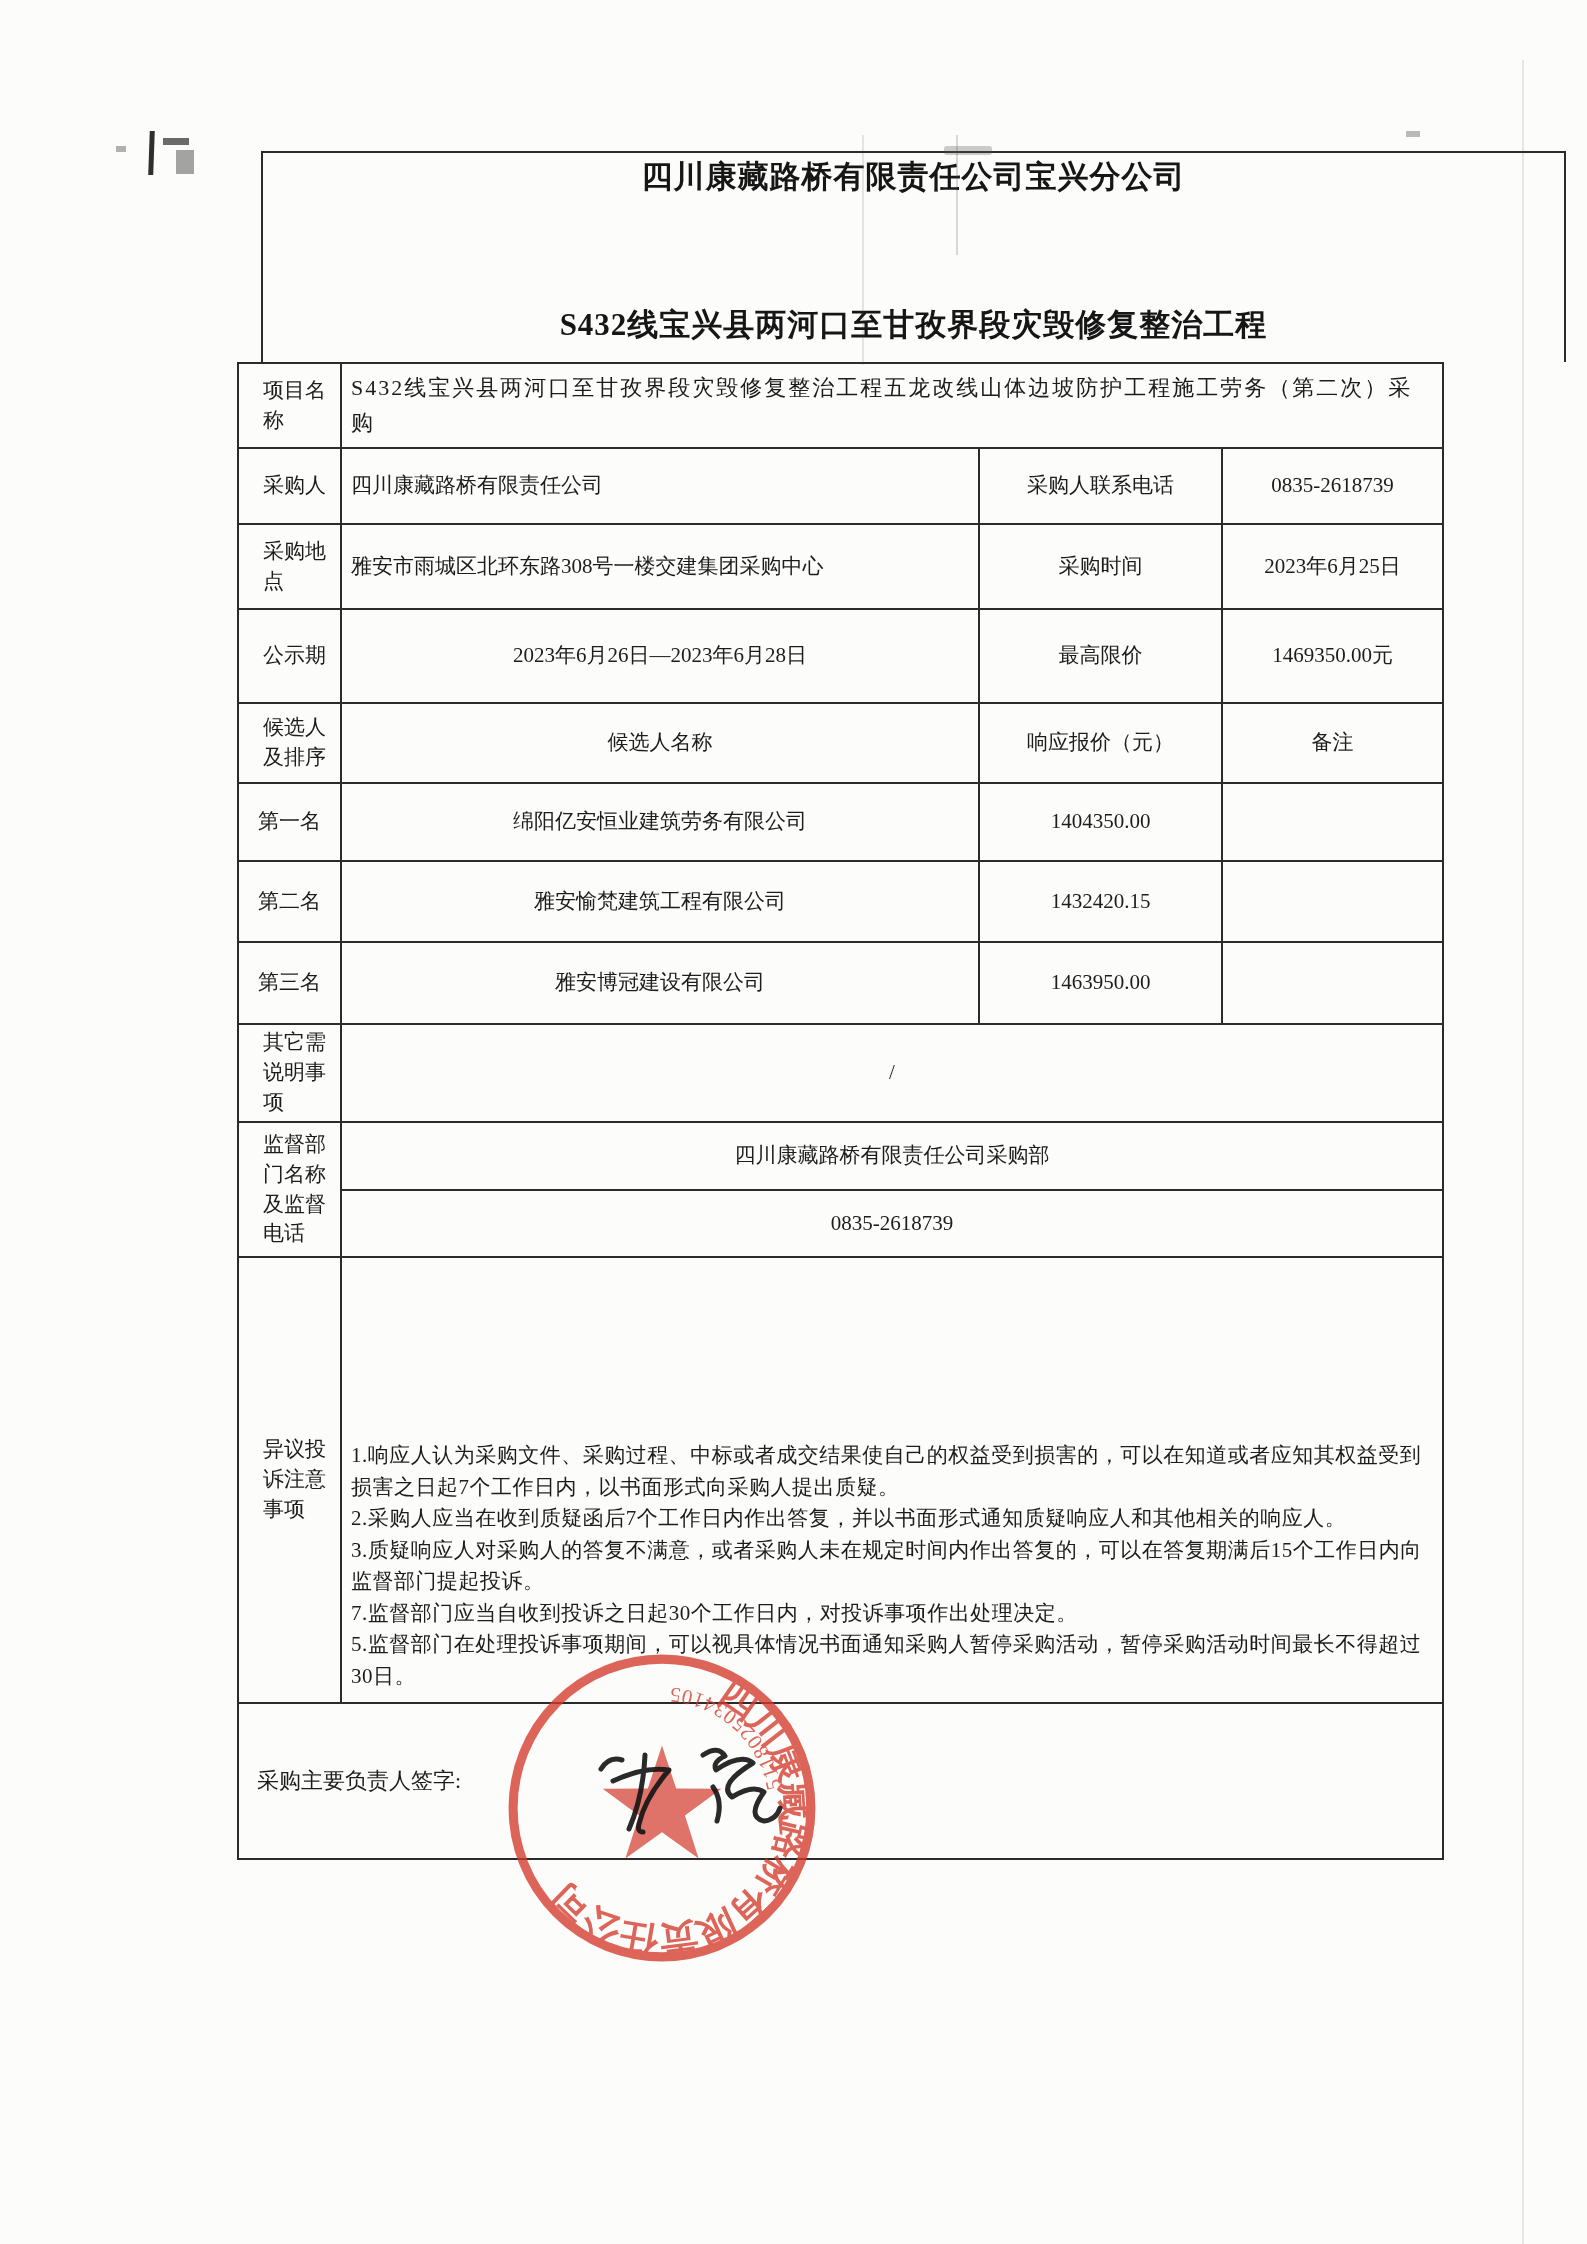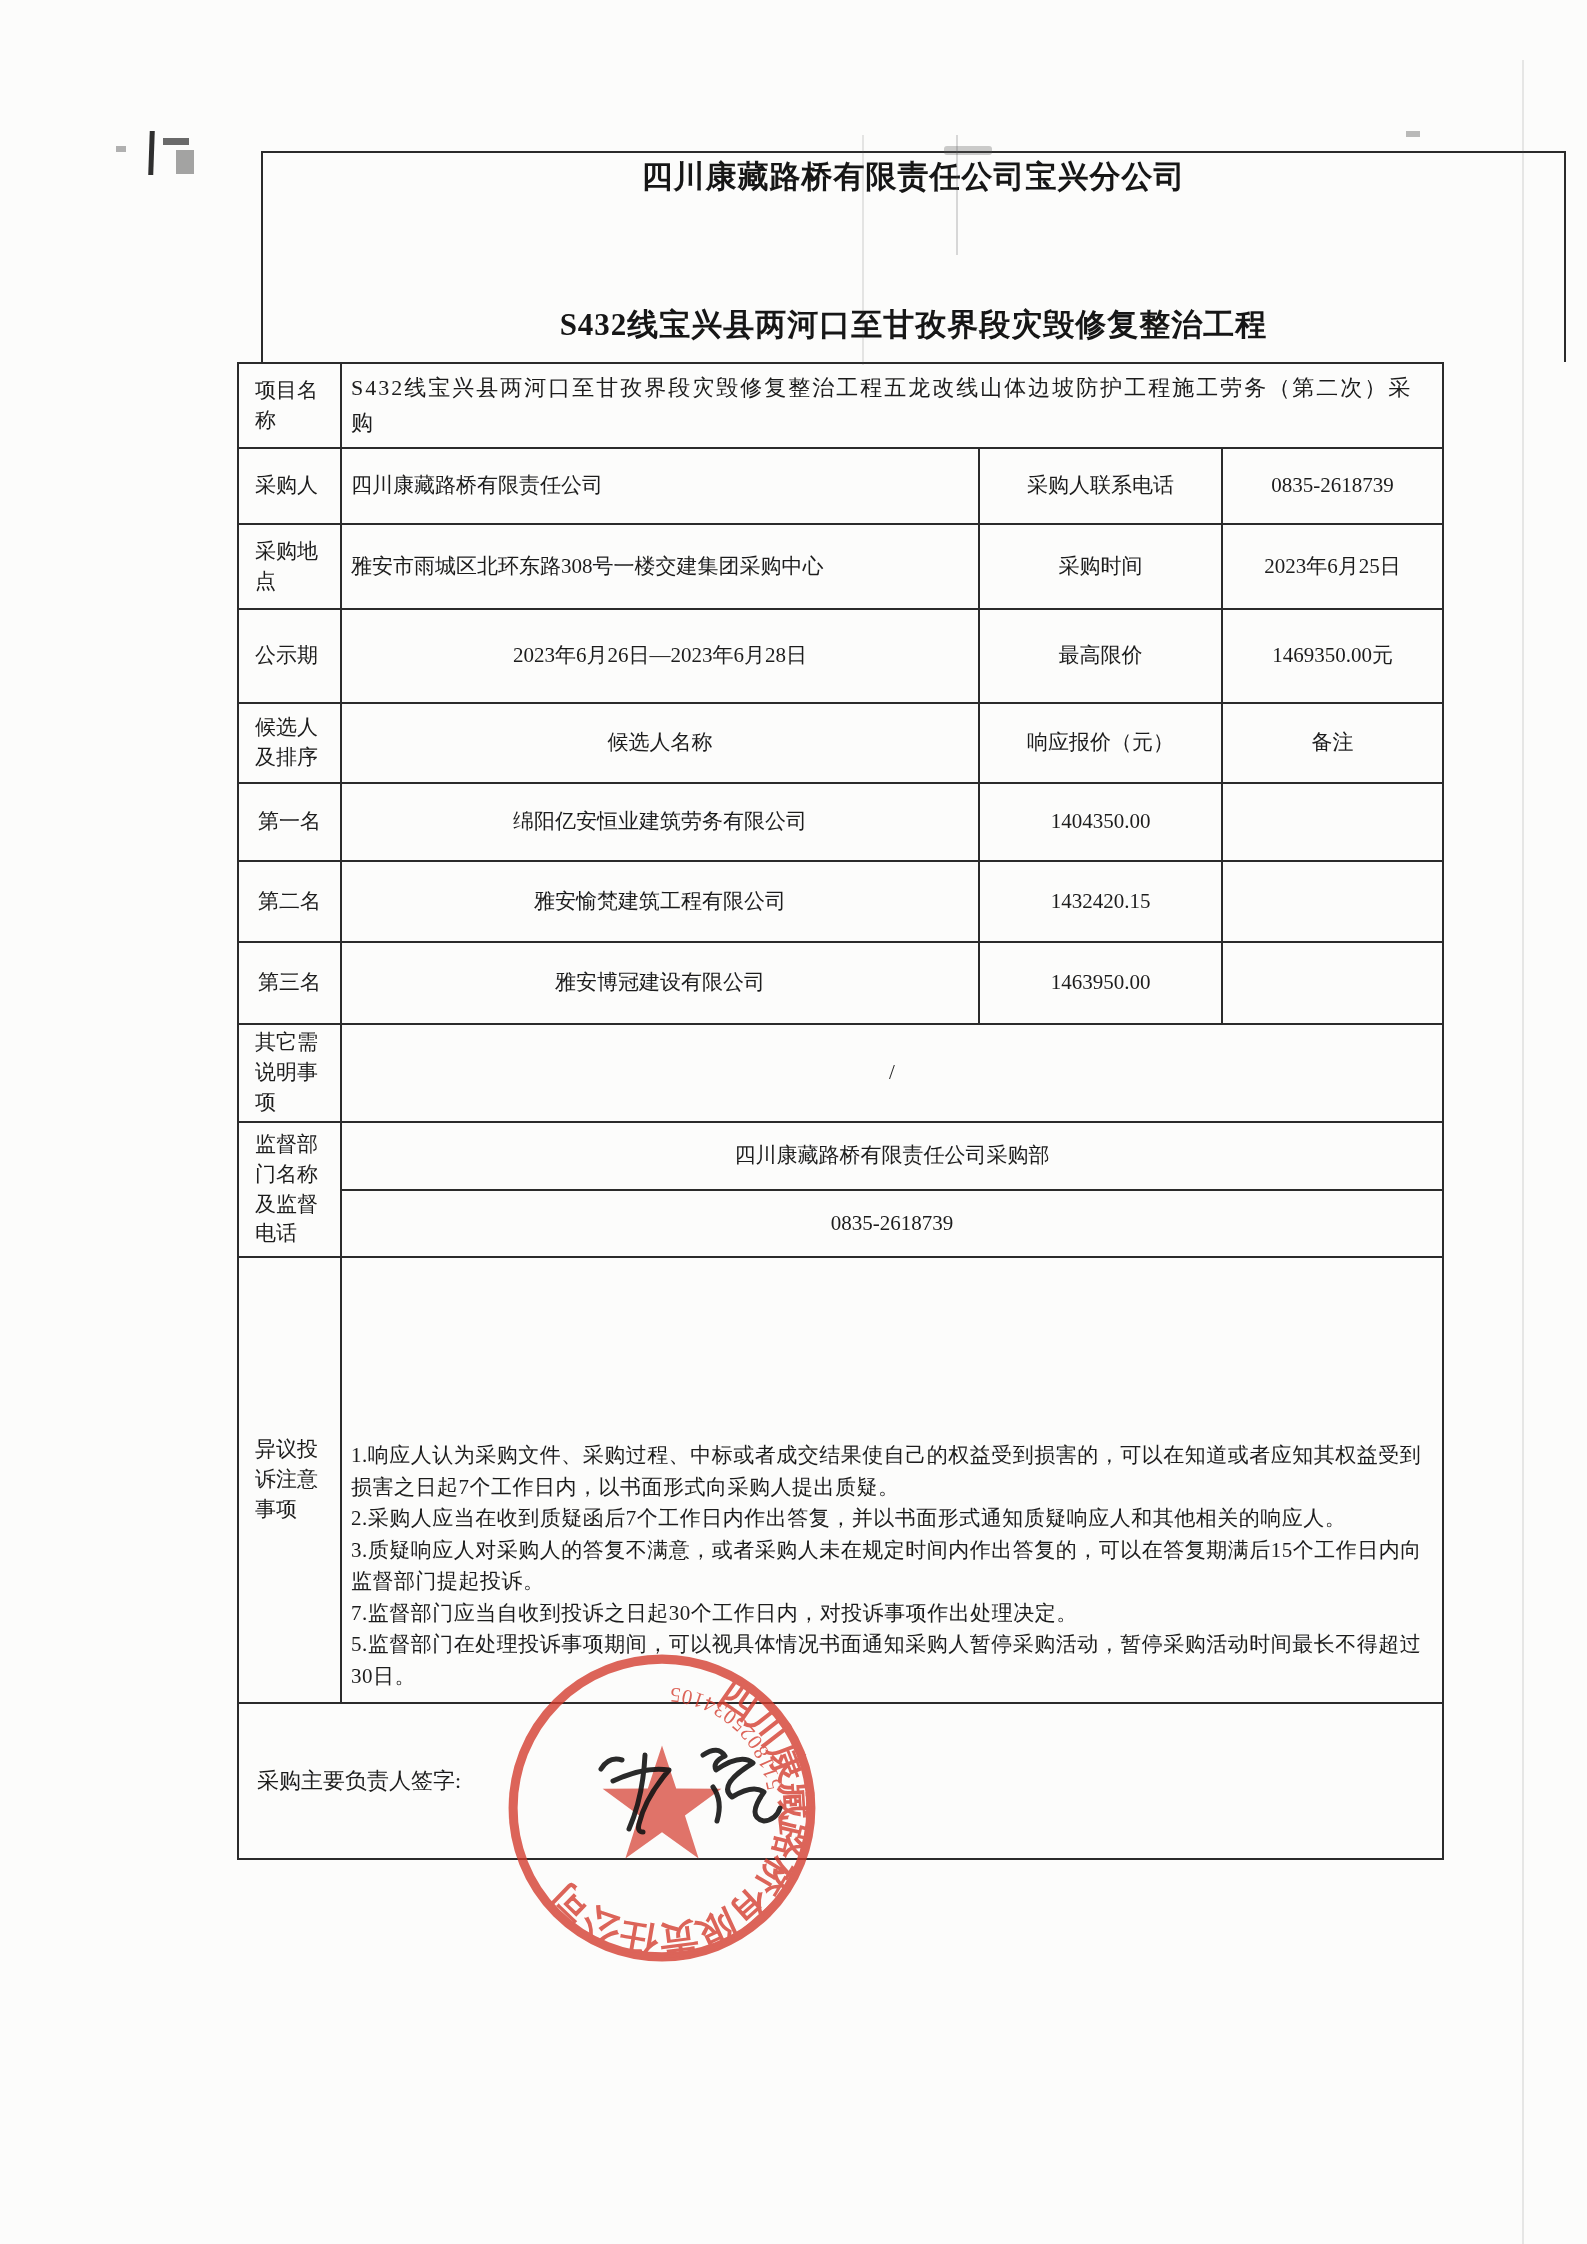--- a/index.html
+++ b/index.html
@@ -27,21 +27,21 @@
     grid-template-columns:103px 638px 243px 221px;
     grid-template-rows:85px 76px 85px 94px 80px 78px 81px 82px 98px 68px 67px 446px 156px;
     border-left:2px solid #2b2b2b;border-top:2px solid #2b2b2b;
     font-size:21px;
   }
   .c{
     border-right:2px solid #2b2b2b;border-bottom:2px solid #2b2b2b;
     display:flex;align-items:center;box-sizing:border-box;
     padding:4px 6px;line-height:1.42;
   }
-  .lab{padding-left:16px;justify-content:flex-start;}
+  .lab{padding-left:24px;justify-content:flex-start;}
   .left{justify-content:flex-start;padding-left:9px;}
   .center{justify-content:center;text-align:left;}
   .span3{grid-column:2 / 5;}
   .span-all{grid-column:1 / 5;}
   .rs2{grid-row:span 2;}
   .project-val{font-size:22px;letter-spacing:2px;line-height:1.55;}
   .obj-cell{flex-direction:column;justify-content:flex-end;align-items:stretch;padding:10px 8px 10px 9px;}
   .obj-item{line-height:1.5;letter-spacing:0.5px;}
   .sig-cell{padding-left:18px;font-size:22px;}
   

